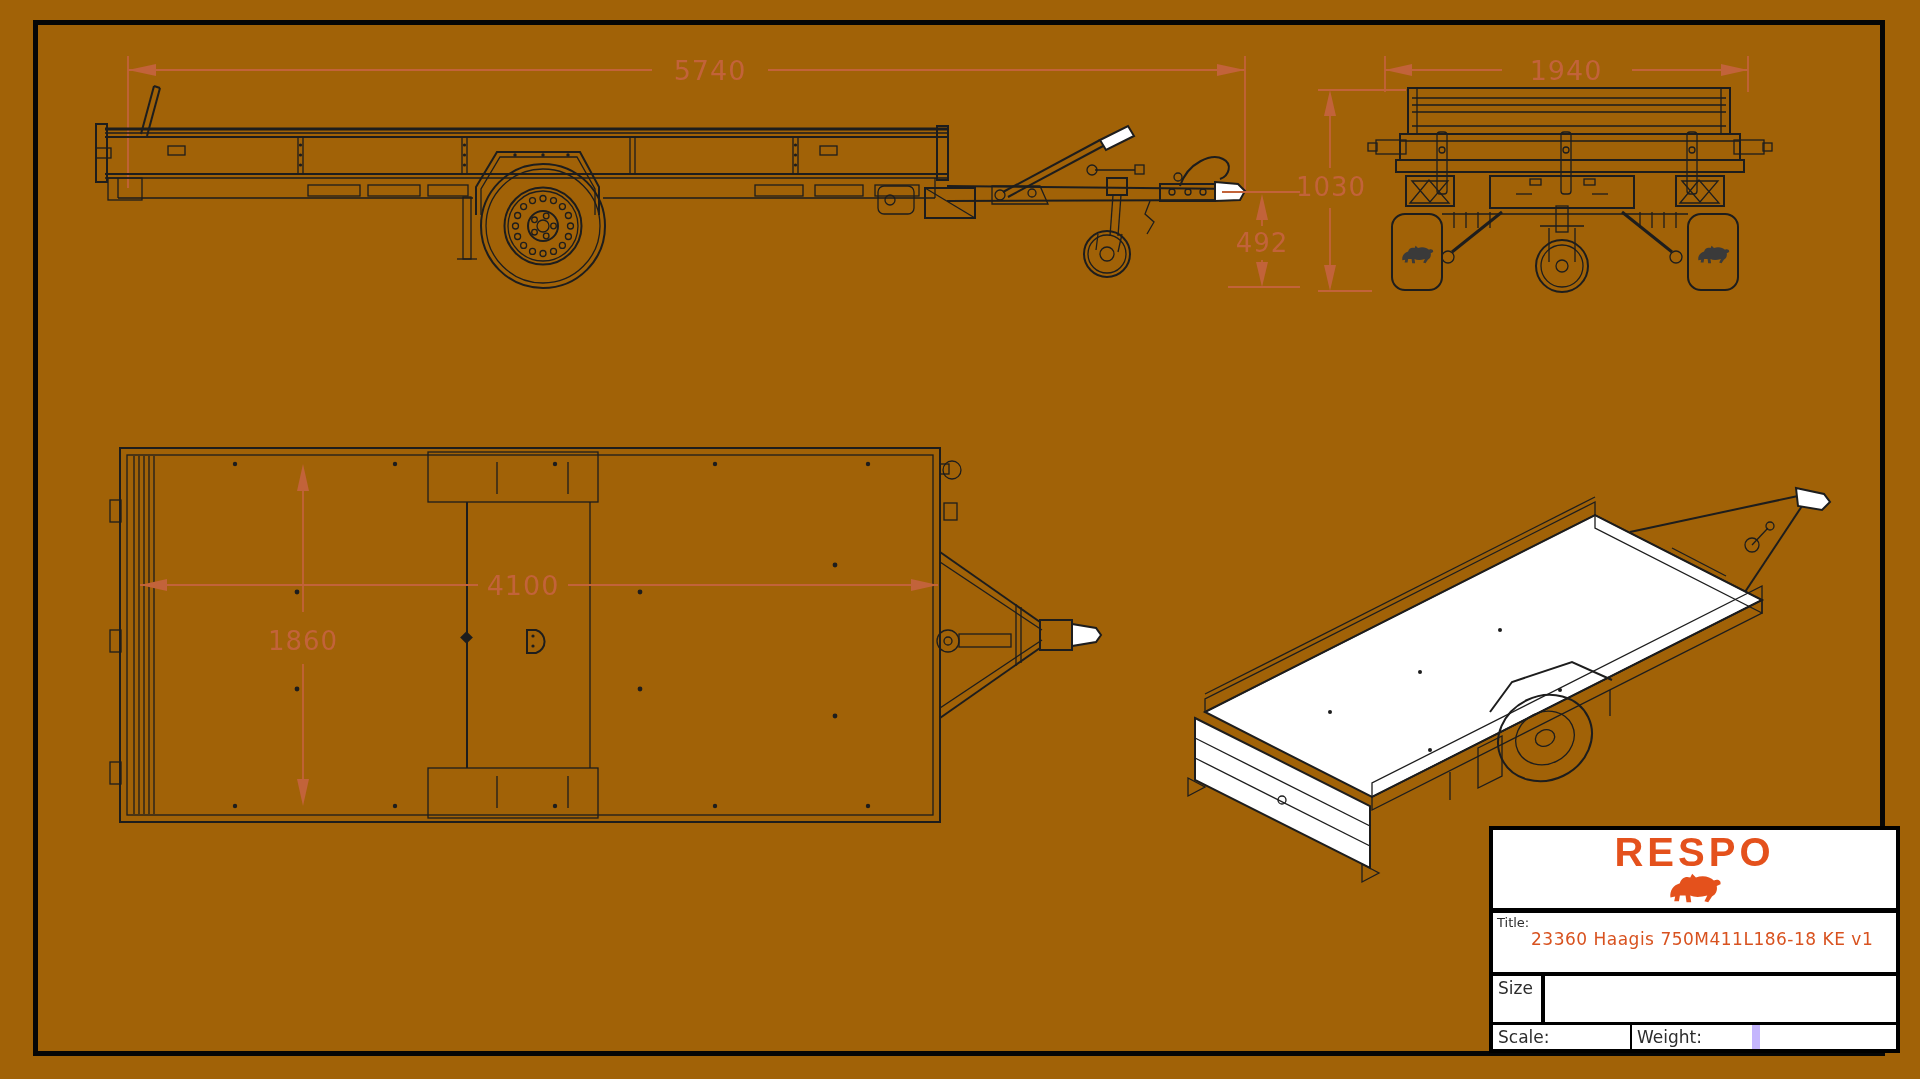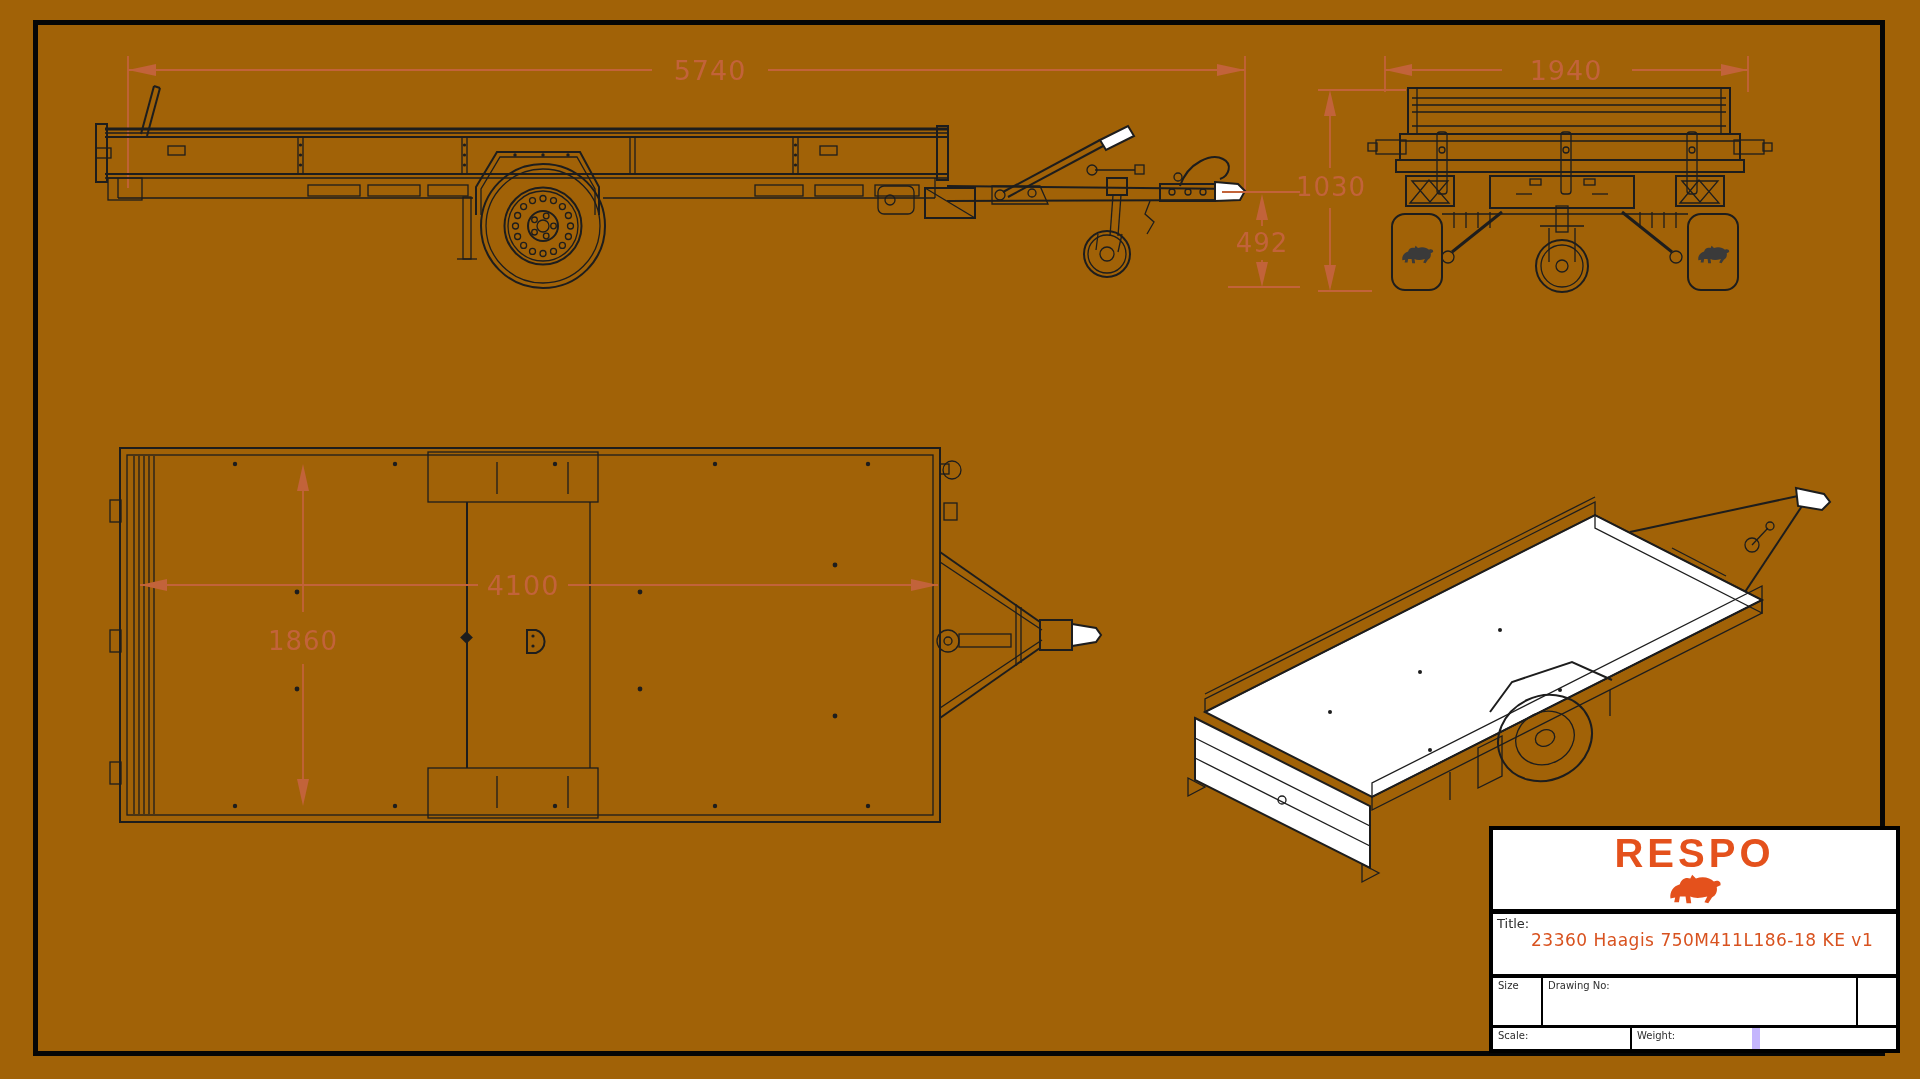--- a/index.html
+++ b/index.html
@@ -31,21 +31,21 @@
         border-bottom:5px solid #000;box-sizing:border-box;}
   .tb-brand{font-family:"Liberation Sans",sans-serif;font-weight:900;font-size:40px;line-height:38px;
         letter-spacing:4px;color:var(--brand_orange);}
   .tb-title-row{height:64px;position:relative;border-bottom:4px solid #000;box-sizing:border-box;}
   .tb-label{font-size:13px;color:var(--label_gray);}
   .tb-title-row .tb-label{position:absolute;top:2px;left:4px;}
   .tb-title{position:absolute;left:38px;top:16px;font-size:17px;color:var(--title_orange);
         letter-spacing:0.5px;white-space:nowrap;}
   .tb-size-row{height:50px;display:flex;border-bottom:3px solid #000;box-sizing:border-box;}
   .tb-scale-row{flex:1;display:flex;}
-  .tb-cell{box-sizing:border-box;padding:2px 5px;font-size:10px;color:var(--label_gray);}
+  .tb-cell{box-sizing:border-box;padding:2px 5px;font-size:17px;color:var(--label_gray);}
   .cell-size{width:50px;border-right:2px solid #000;}
   .cell-drawing{flex:1;}
   .cell-narrow{width:40px;border-left:2px solid #000;}
   .cell-scale{width:139px;border-right:2px solid #000;}
   .cell-weight{width:128px;border-right:8px solid #c4b5fd;}
   .cell-rest{flex:1;}
 </style>
 </head>
 <body>
 
@@ -466,21 +466,20 @@
       <svg width="58" height="34" viewBox="0 0 60 36">
         <use href="#bull-shape" fill="#e4511c"></use>
       </svg>
     </div>
     <div class="tb-title-row">
       <span class="tb-label">Title:</span>
       <span class="tb-title">23360 Haagis 750M411L186-18 KE v1</span>
     </div>
     <div class="tb-size-row">
       <div class="tb-cell cell-size">Size</div>
-      <div class="tb-cell cell-drawing">Drawing No:</div>
       <div class="tb-cell cell-narrow"></div>
     </div>
     <div class="tb-scale-row">
       <div class="tb-cell cell-scale">Scale:</div>
       <div class="tb-cell cell-weight">Weight:</div>
       <div class="tb-cell cell-rest"></div>
     </div>
   </div>
 </div>
 

